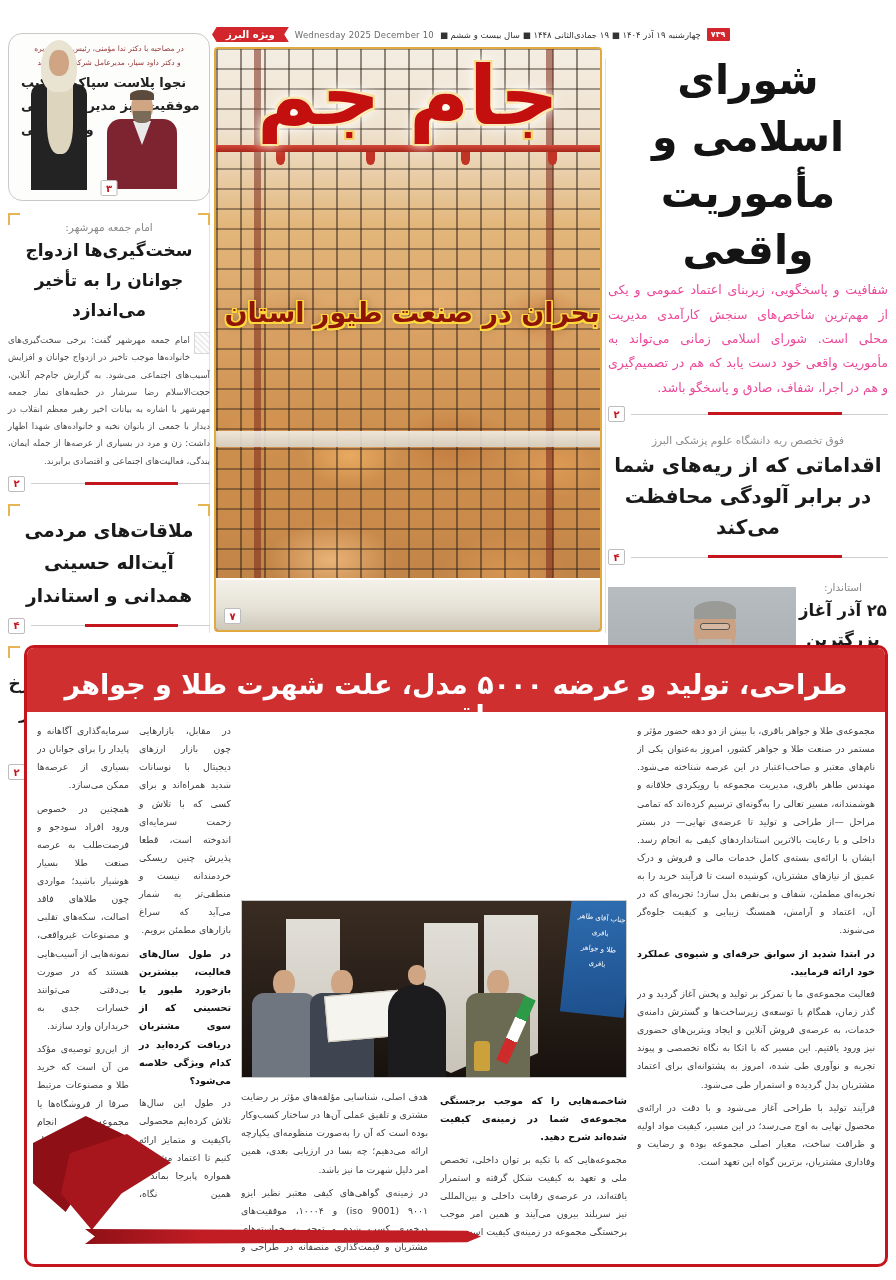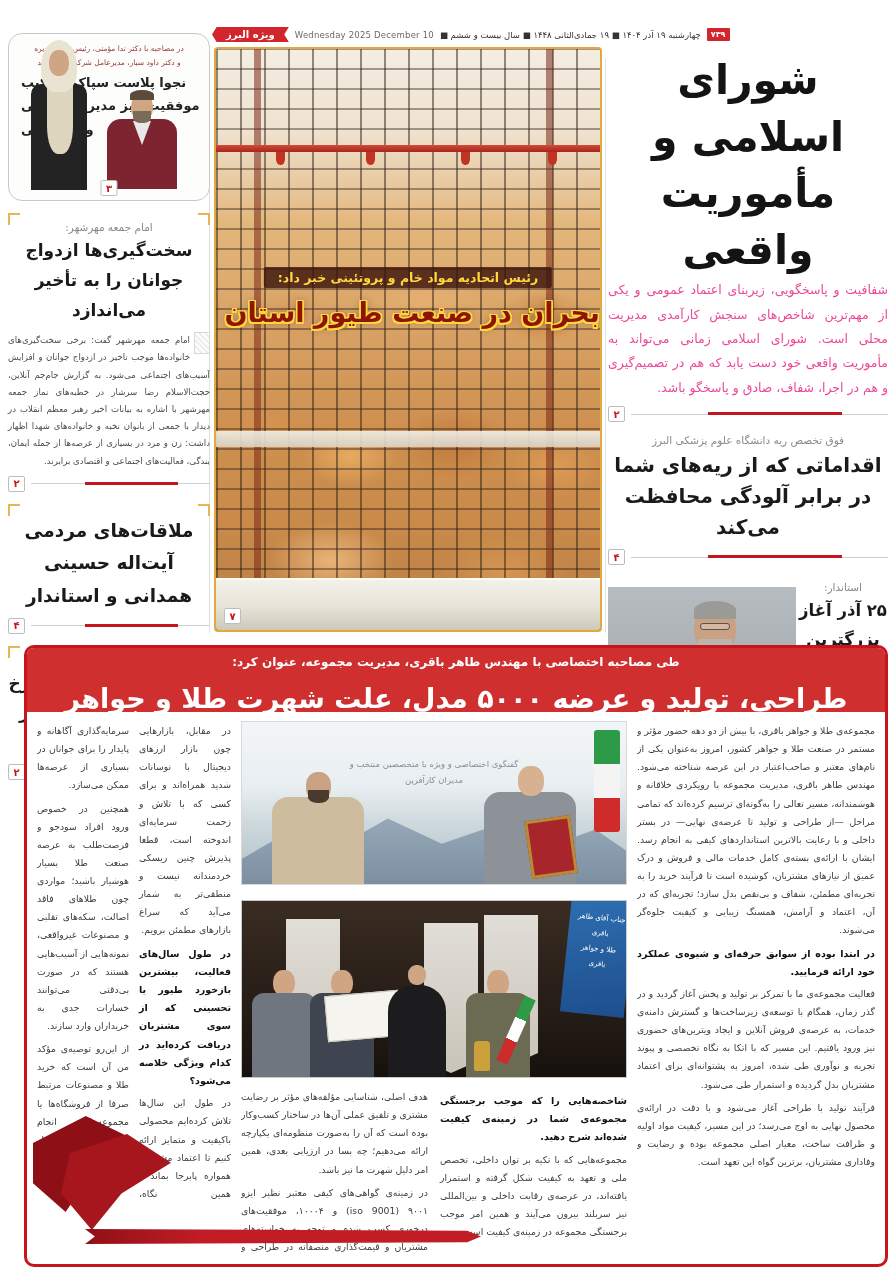--- a/index.html
+++ b/index.html
@@ -176,21 +176,21 @@
     <div class="mesh"></div>
     <div class="post" style="left:38px"></div>
     <div class="post" style="left:330px"></div>
     <div class="pipe"></div>
     <div class="cup" style="left:60px"></div>
     <div class="cup" style="left:150px"></div>
     <div class="cup" style="left:245px"></div>
     <div class="cup" style="left:332px"></div>
     <div class="rail-mid"></div>
     <div class="trough"></div>
-    <div class="ph-kicker">رئیس اتحادیه مواد خام و پروتئینی خبر داد:</div>
+    <div class="logo">جام جم</div>
     <div class="ph-title">بحران در صنعت طیور استان البرز</div>
     <div class="ph-ref pref">
       <span class="pbox">۷</span>
     </div>
   </div>
 
   <div class="col-right">
     <div class="lead-title">شورای اسلامی و مأموریت واقعی</div>
     <div class="lead-body">شفافیت و پاسخگویی، زیربنای اعتماد عمومی و یکی از مهم‌ترین شاخص‌های سنجش کارآمدی مدیریت محلی است. شورای اسلامی زمانی می‌تواند به مأموریت واقعی خود دست یابد که هم در تصمیم‌گیری و هم در اجرا، شفاف، صادق و پاسخگو باشد.</div>
     <div class="pref">
@@ -277,52 +277,32 @@
       <div class="lb-title">متنوع‌ترین مدل‌های چرخ خیاطی‌های صنعتی در فروشگاه «هفت»</div>
       <div class="pref">
         <span class="pbox">۲</span>
         <span class="pline"></span>
       </div>
     </div>
   </div>
 
   <div class="bottom">
     <div class="b-banner">
-      <div class="b-kicker">طی مصاحبه اختصاصی با مهندس طاهر باقری، مدیریت مجموعه، عنوان کرد:</div>
       <div class="b-title">طراحی، تولید و عرضه ۵۰۰۰ مدل، علت شهرت طلا و جواهر باقری</div>
     </div>
 
     <div class="b-body">
 
       <div class="b-colR">
         <p class="b-p">مجموعه‌ی طلا و جواهر باقری، با بیش از دو دهه حضور مؤثر و مستمر در صنعت طلا و جواهر کشور، امروز به‌عنوان یکی از نام‌های معتبر و صاحب‌اعتبار در این عرصه شناخته می‌شود. مهندس طاهر باقری، مدیریت مجموعه با رویکردی خلاقانه و هوشمندانه، مسیر تعالی را به‌گونه‌ای ترسیم کرده‌اند که تمامی مراحل —از طراحی و تولید تا عرضه‌ی نهایی— در بستر داخلی و با رعایت بالاترین استانداردهای کیفی به انجام رسد. ایشان با ارائه‌ی بسته‌ی کامل خدمات مالی و فروش و درک عمیق از نیازهای مشتریان، کوشیده است تا فرآیند خرید را به تجربه‌ای مطمئن، شفاف و بی‌نقص بدل سازد؛ تجربه‌ای که در آن، اعتماد و آرامش، همسنگ زیبایی و کیفیت جلوه‌گر می‌شوند.</p>
-        <p class="b-q">در ابتدا بوده از سوابق حرفه‌ای و شیوه‌ی عملکرد خود ارائه فرمایید.</p>
+        <p class="b-q">در ابتدا شدید از سوابق حرفه‌ای و شیوه‌ی عملکرد خود ارائه فرمایید.</p>
         <p class="b-p">فعالیت مجموعه‌ی ما با تمرکز بر تولید و پخش آغاز گردید و در گذر زمان، همگام با توسعه‌ی زیرساخت‌ها و گسترش دامنه‌ی خدمات، به عرصه‌ی فروش آنلاین و ایجاد ویترین‌های حضوری نیز ورود یافتیم. این مسیر که با اتکا به نگاه تخصصی و پیوند تجربه و نوآوری طی شده، امروز به پشتوانه‌ای برای اعتماد مشتریان بدل گردیده و استمرار طی می‌شود.</p>
         <p class="b-p">فرآیند تولید با طراحی آغاز می‌شود و با دقت در ارائه‌ی محصول نهایی به اوج می‌رسد؛ در این مسیر، کیفیت مواد اولیه و ظرافت ساخت، معیار اصلی مجموعه بوده و رضایت و وفاداری مشتریان، برترین گواه این تعهد است.</p>
       </div>
 
-      <div class="b-photo1">
-        <div class="mountain"></div>
-        <div class="flag">
-            <div class="f1"></div>
-            <div class="f2"></div>
-            <div class="f3"></div>
-          </div>
-        <div class="p1-man1">
-          <div class="bd"></div>
-            <div class="hd"></div>
-            <div class="p1-cert"></div>
-        </div>
-        <div class="p1-man2">
-          <div class="bd"></div>
-            <div class="hd"></div>
-            <div class="br"></div>
-        </div>
-        <div class="p1-cap">گفتگوی اختصاصی و ویژه با متخصصین منتخب و مدیران کارآفرین</div>
-      </div>
 
       <div class="b-photo2">
         <div class="wflag" style="right:88px"></div>
         <div class="wflag" style="right:148px; top:22px"></div>
         <div class="wflag" style="left:44px; top:18px"></div>
         <div class="p2-fig" style="right:310px">
           <div class="p2-hd"></div>
             <div class="p2-bd" style="background:#6f7680"></div>
         </div>
         <div class="p2-fig" style="right:252px">

